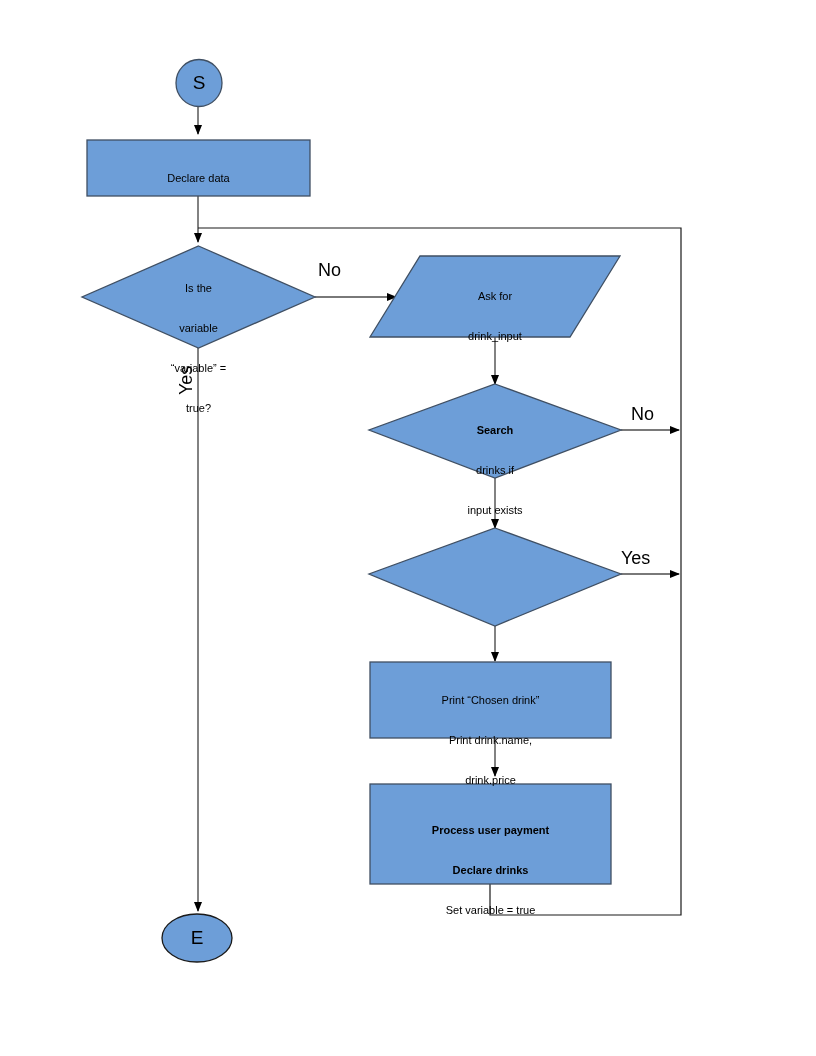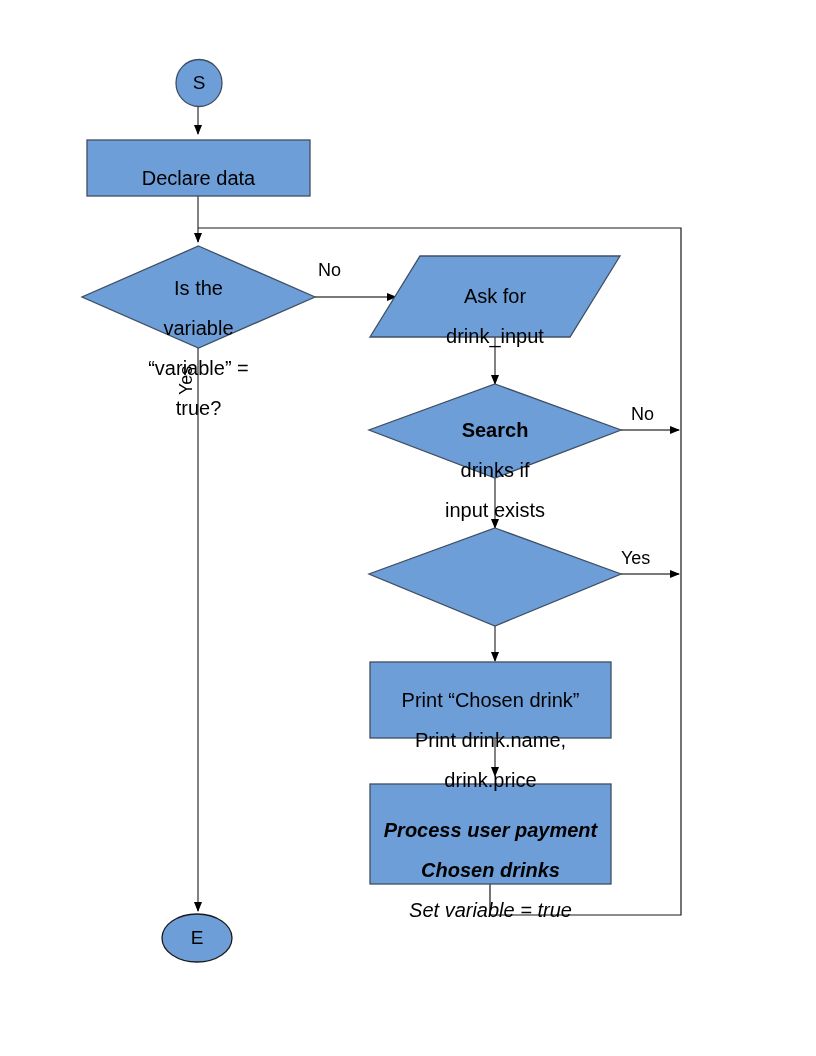--- a/index.html
+++ b/index.html
@@ -25,21 +25,21 @@
     top: 0;
     left: 0;
     width: 816px;
     height: 1056px;
   }
   .node-label {
     position: absolute;
     text-align: center;
     color: #000000;
     font-family: "Liberation Sans", sans-serif;
-    font-size: 20px;
+    font-size: 11px;
     line-height: 20px;
     white-space: pre-line;
     pointer-events: none;
   }
   .terminal-label {
     font-size: 19px;
     line-height: 22px;
   }
   .edge-label {
     position: absolute;
@@ -137,23 +137,23 @@
     <div>input exists</div>
   </div>
 
 
   <div class="node-label" style="left:370px; top:670px; width:241px;text-align:center;">
     <div>Print “Chosen drink”</div>
     <div>Print drink.name,</div>
     <div>drink.price</div>
   </div>
 
-  <div class="node-label" style="left:370px; top:800px; width:241px;font-style:italic;">
+  <div class="node-label" style="left:370px; top:800px; width:241px;">
     <div class="bold-line">Process user payment</div>
-    <div class="bold-line">Chosen drinks</div>
+    <div class="bold-line">Declare drinks</div>
     <div>Set variable = true</div>
   </div>
 
   <div class="node-label terminal-label" style="left:167px; top:927px; width:60px;">E</div>
 
   <div class="edge-label" style="left:318px; top:260px;">No</div>
 
   <div class="edge-label rotated" style="left:176px; top:395px;">Yes</div>
 
   <div class="edge-label" style="left:631px; top:404px;">No</div>

